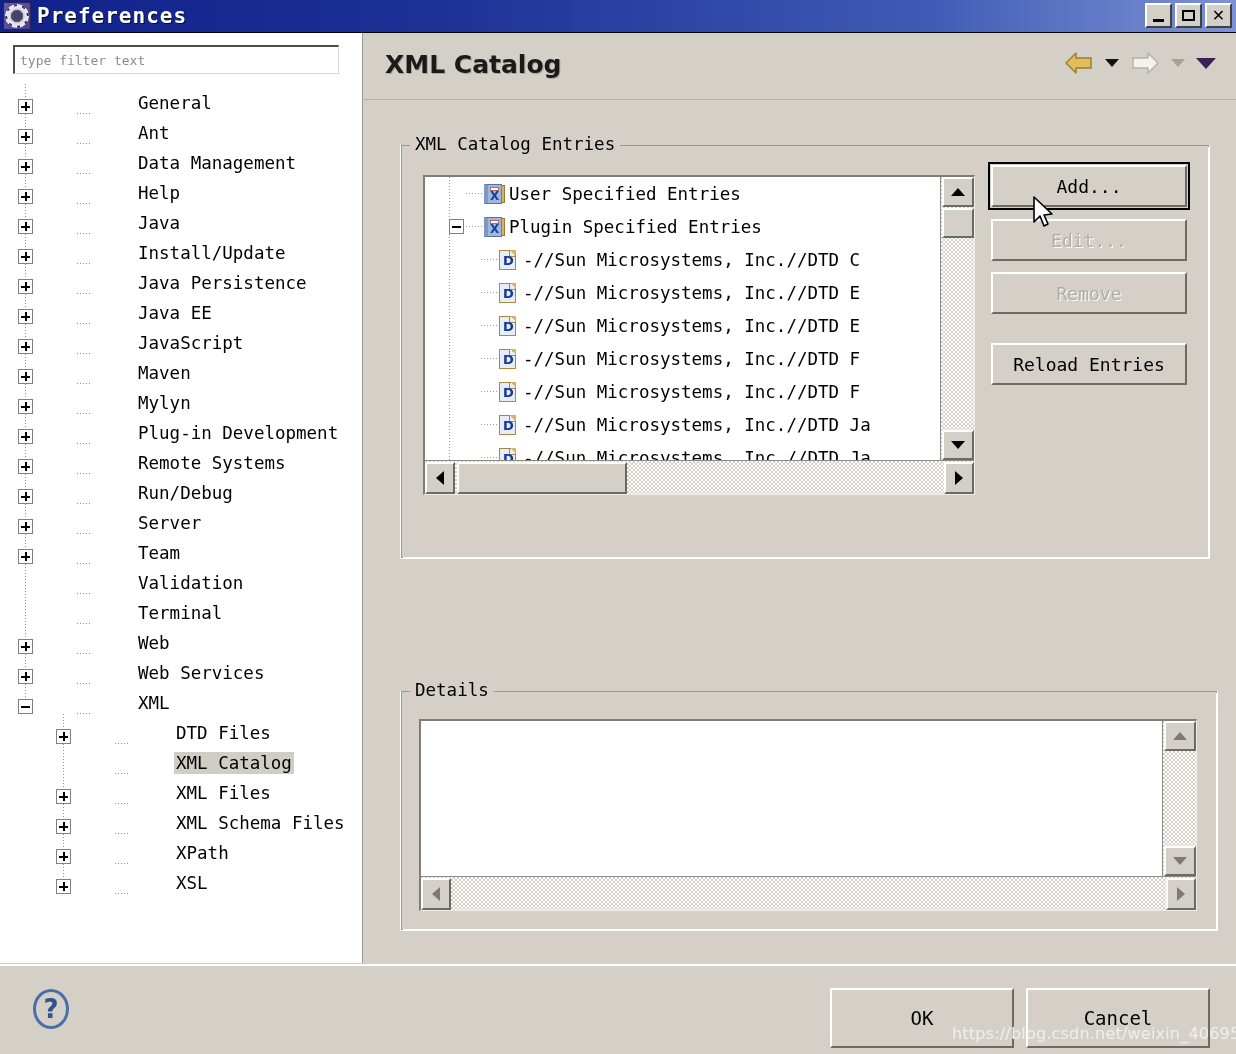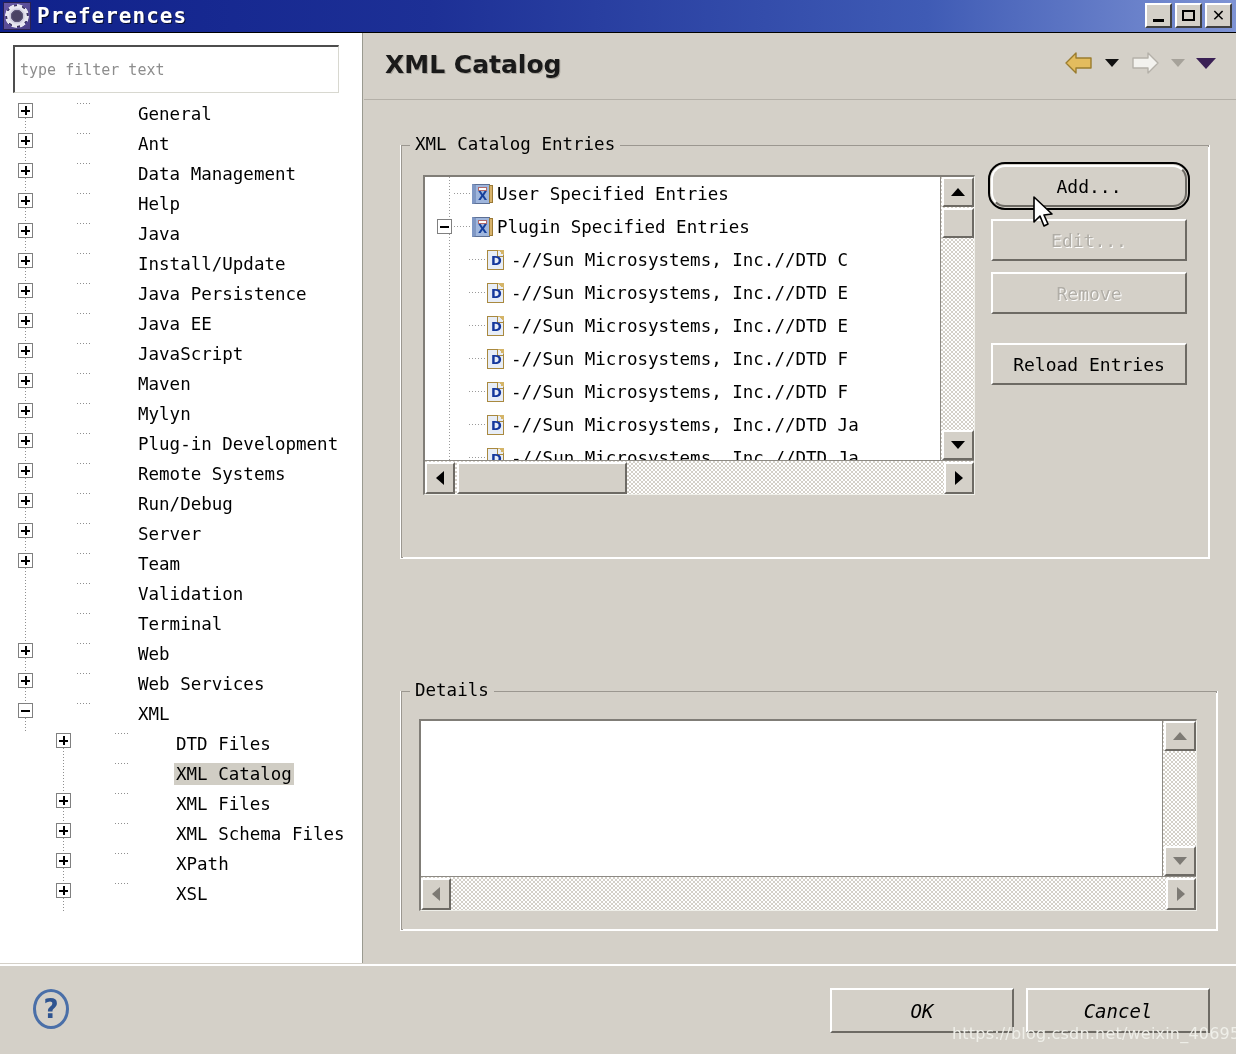--- a/index.html
+++ b/index.html
@@ -85,38 +85,38 @@
 
   
   #left-panel {
     position: absolute; left: 0; top: 33px; width: 363px; height: 930px;
     background: #ffffff;
     border-right: 1px solid #9a9a90;
     box-sizing: border-box;
   }
   #filter-wrap { padding: 12px 14px 0 13px; }
   #filter-input {
-    width: 326px; height: 48px; box-sizing: border-box;
+    width: 326px; height: 29px; box-sizing: border-box;
     border-top: 2px solid #4d4d4d; border-left: 2px solid #4d4d4d;
     border-right: 1px solid #d8d8d0; border-bottom: 1px solid #d8d8d0;
     background: #ffffff;
     font-family: "DejaVu Sans Mono", monospace;
-    font-size: 15px; color: #b91c1c;
+    font-size: 13px; color: #b91c1c;
     padding: 0 5px; line-height: 29px;
     outline: none;
   }
   #filter-input::placeholder { color: #8d8d8d; opacity: 1; }
 
   #tree {
     margin-top: 10px; padding-left: 18px;
     font-family: "DejaVu Sans Mono", monospace;
     font-size: 17.5px; color: #000;
   }
   .tree-row {
-    height: 30px; display: flex; align-items: flex-start;
+    height: 30px; display: flex; align-items: flex-end;
     position: relative; white-space: nowrap; gap: 42px;
   }
   .tree-row.child { padding-left: 38px; }
   .expander {
     width: 15px; height: 15px; box-sizing: border-box;
     border: 1px solid #808080; background: #ffffff;
     position: relative; flex: 0 0 auto; margin-right: 2px;
   }
   .expander::before {
     content: ""; position: absolute; left: 2px; top: 6px;
@@ -210,21 +210,21 @@
     box-sizing: border-box; overflow: hidden;
   }
   #entries-inner {
     position: absolute; left: 0; top: 0; right: 34px; bottom: 0;
     overflow: hidden;
     font-family: "DejaVu Sans Mono", monospace;
     font-size: 17.5px; color: #000;
   }
   .entry-row {
     height: 33px; display: flex; align-items: center;
-    white-space: nowrap; position: relative; padding-left: 12px;
+    white-space: nowrap; position: relative; padding-left: 24px;
   }
   .entry-row .exp {
     width: 15px; height: 15px; box-sizing: border-box;
     border: 1px solid #808080; background: #fff;
     position: relative; flex: 0 0 auto;
   }
   .entry-row .exp.minus::before {
     content: ""; position: absolute; left: 2px; top: 6px;
     width: 9px; height: 1.5px; background: #000;
   }
@@ -326,21 +326,21 @@
     position: absolute; left: 590px; width: 196px; height: 42px;
     background: #d4d0c8;
     border-top: 2px solid #ffffff; border-left: 2px solid #ffffff;
     border-right: 2px solid #6d6a64; border-bottom: 2px solid #6d6a64;
     box-sizing: border-box;
     display: flex; align-items: center; justify-content: center;
     font-family: "DejaVu Sans Mono", monospace;
     font-size: 18px; color: #000;
   }
   .side-btn.focused {
-    outline: 2px solid #000; outline-offset: 1px; border-radius: 14px;
+    outline: 2px solid #000; outline-offset: 1px;
   }
   .side-btn.disabled { color: #b0ada6; text-shadow: 1px 1px 0 #ffffff; }
   #btn-add { top: 20px; }
   #btn-edit { top: 74px; }
   #btn-remove { top: 127px; align-items: center; }
   #btn-reload { top: 198px; }
 
   
   #details-box {
     position: absolute; left: 18px; top: 28px; width: 778px; height: 192px;
@@ -360,27 +360,27 @@
   #help-icon {
     position: absolute; left: 33px; top: 23px;
     width: 36px; height: 40px; border-radius: 50%;
     border: 3px solid #4a6fa8; color: #2f5490;
     display: flex; align-items: center; justify-content: center;
     font-family: "DejaVu Sans", sans-serif; font-size: 26px; font-weight: bold;
     background: #d4d0c8;
     box-sizing: border-box;
   }
   .dlg-btn {
-    position: absolute; top: 22px; width: 184px; height: 45px;
+    position: absolute; top: 22px; width: 184px; height: 60px;
     background: #d4d0c8;
     border-top: 2px solid #ffffff; border-left: 2px solid #ffffff;
     border-right: 2px solid #6d6a64; border-bottom: 2px solid #6d6a64;
     box-sizing: border-box;
     display: flex; align-items: center; justify-content: center;
-    font-family: "DejaVu Sans Mono", monospace; font-size: 19px; color: #000; font-style: italic;
+    font-family: "DejaVu Sans Mono", monospace; font-size: 19px; color: #000;
   }
   #btn-ok { left: 830px; }
   #btn-cancel { left: 1026px; }
   #watermark {
     position: absolute; left: 952px; top: 1024px;
     font-family: "DejaVu Sans", sans-serif; font-size: 16px;
     color: #efefe9; letter-spacing: 0.2px;
   }
 
   

